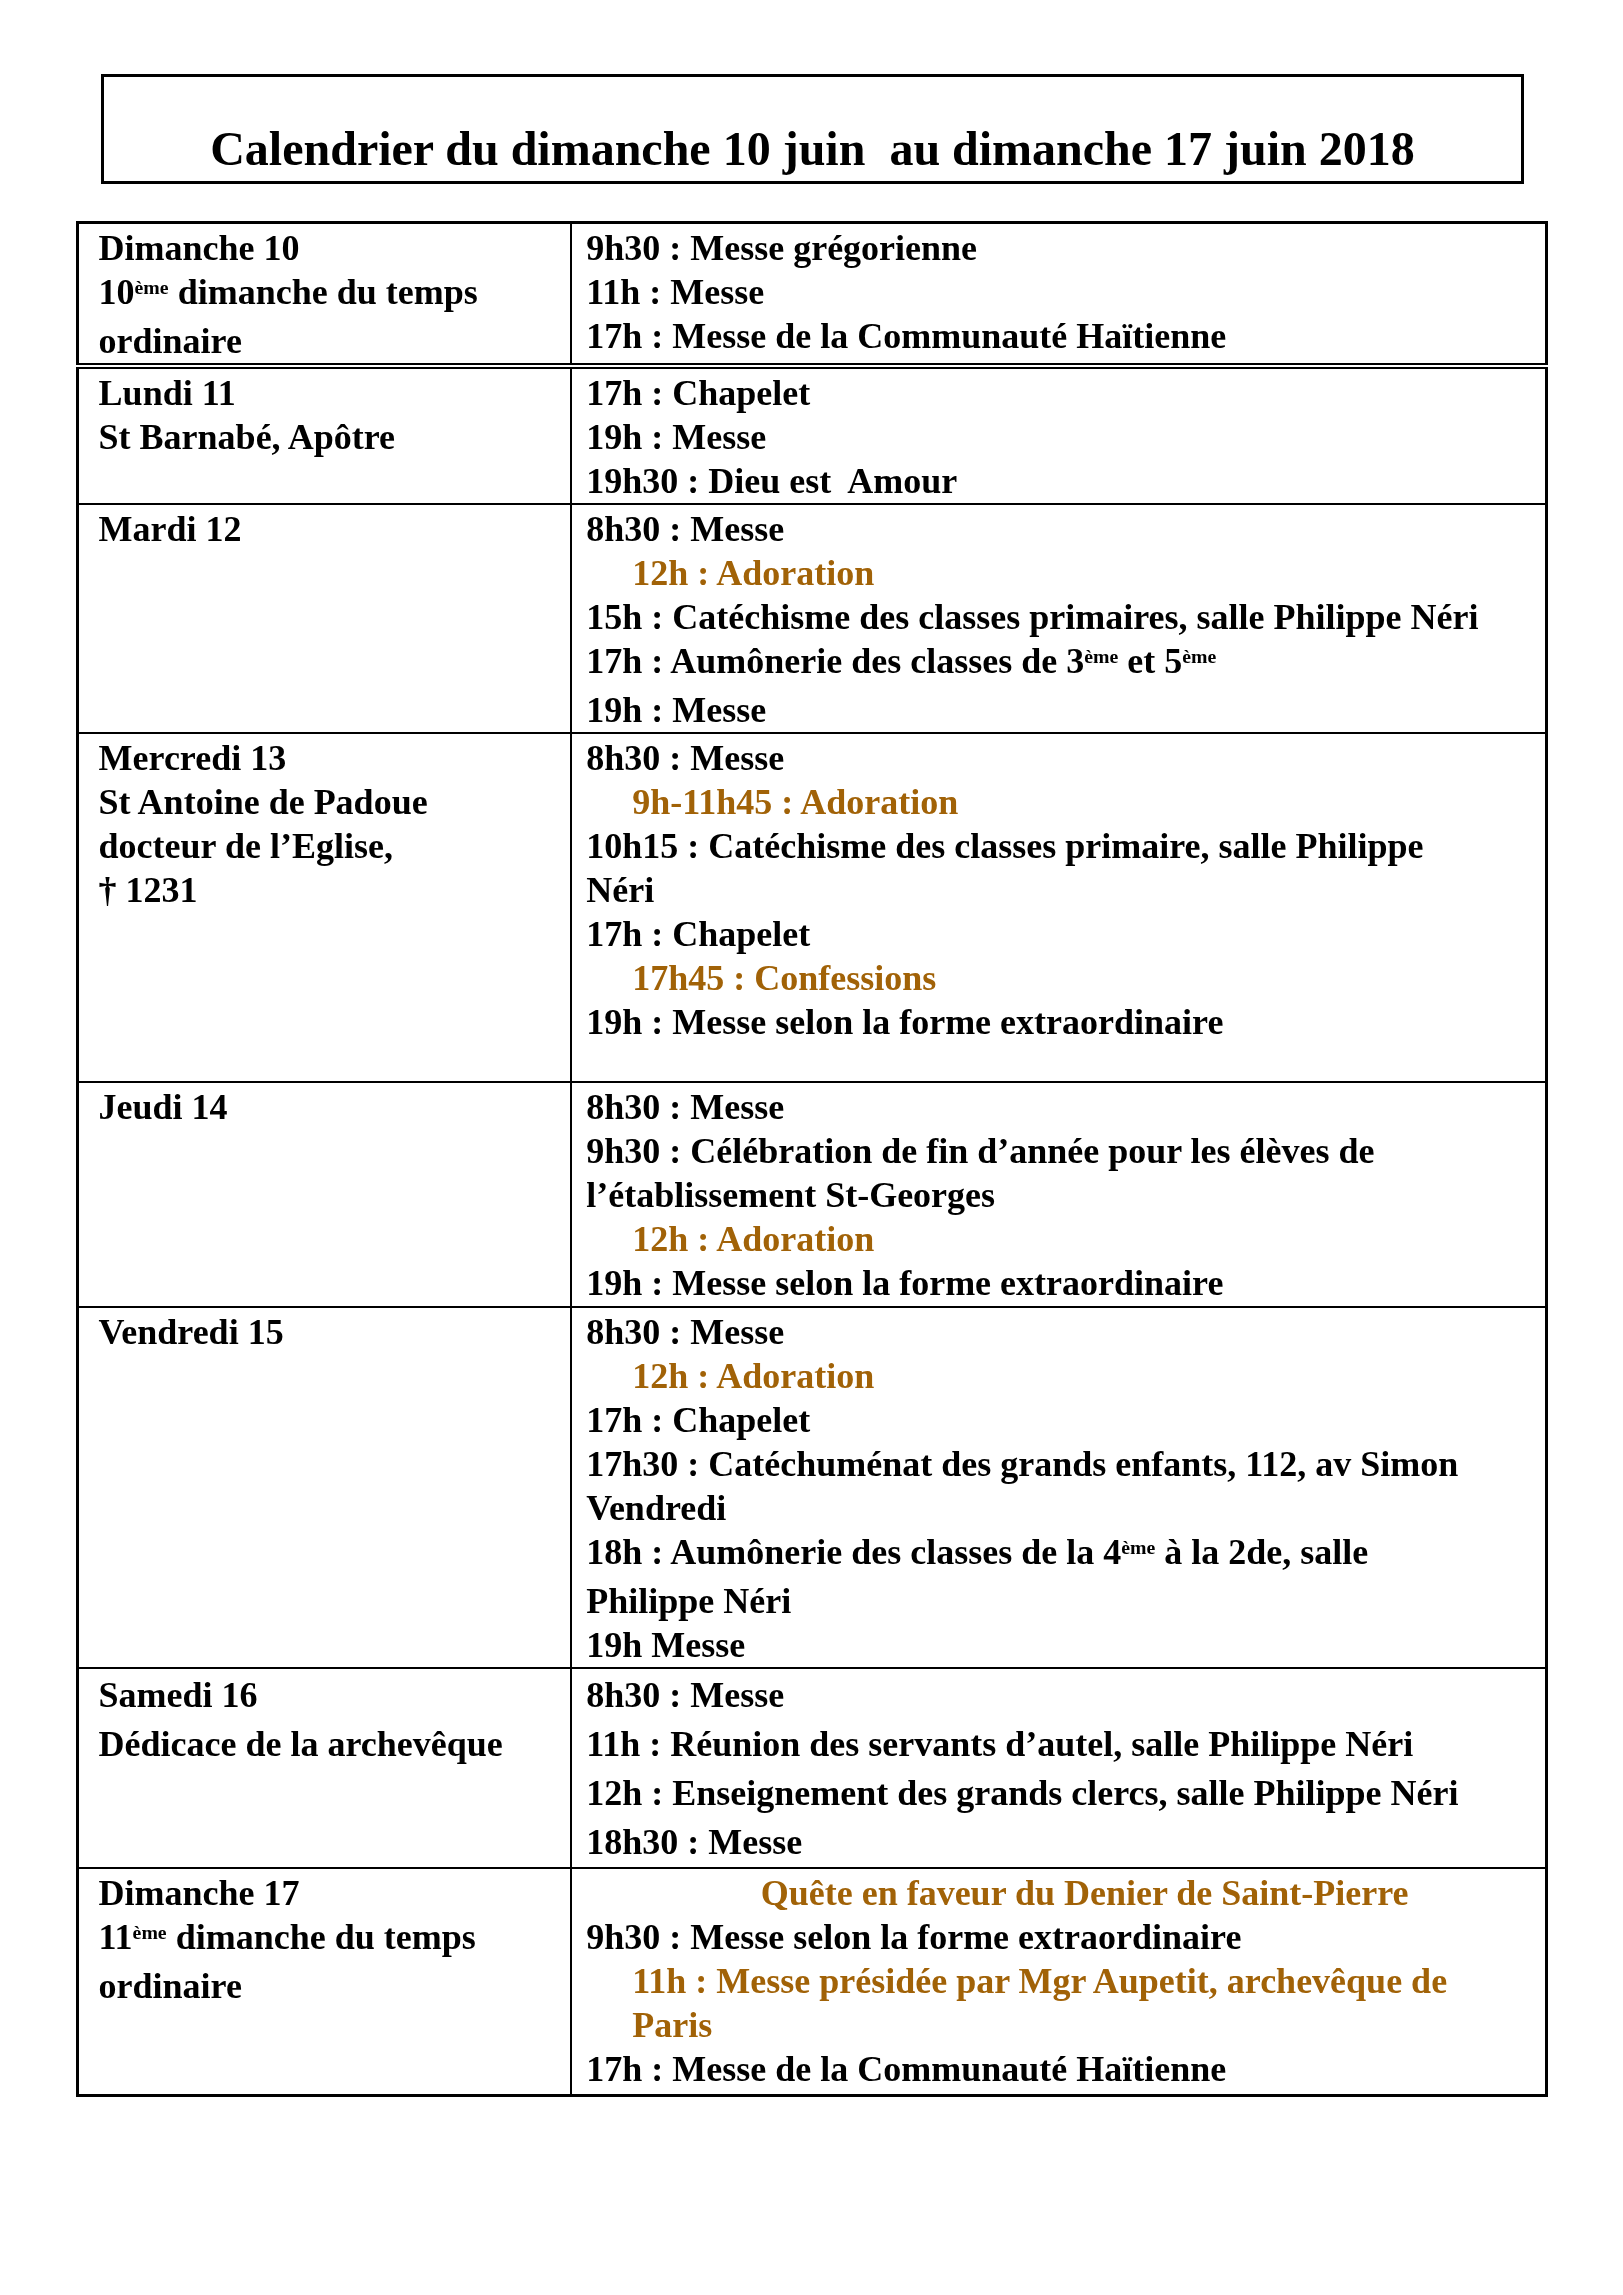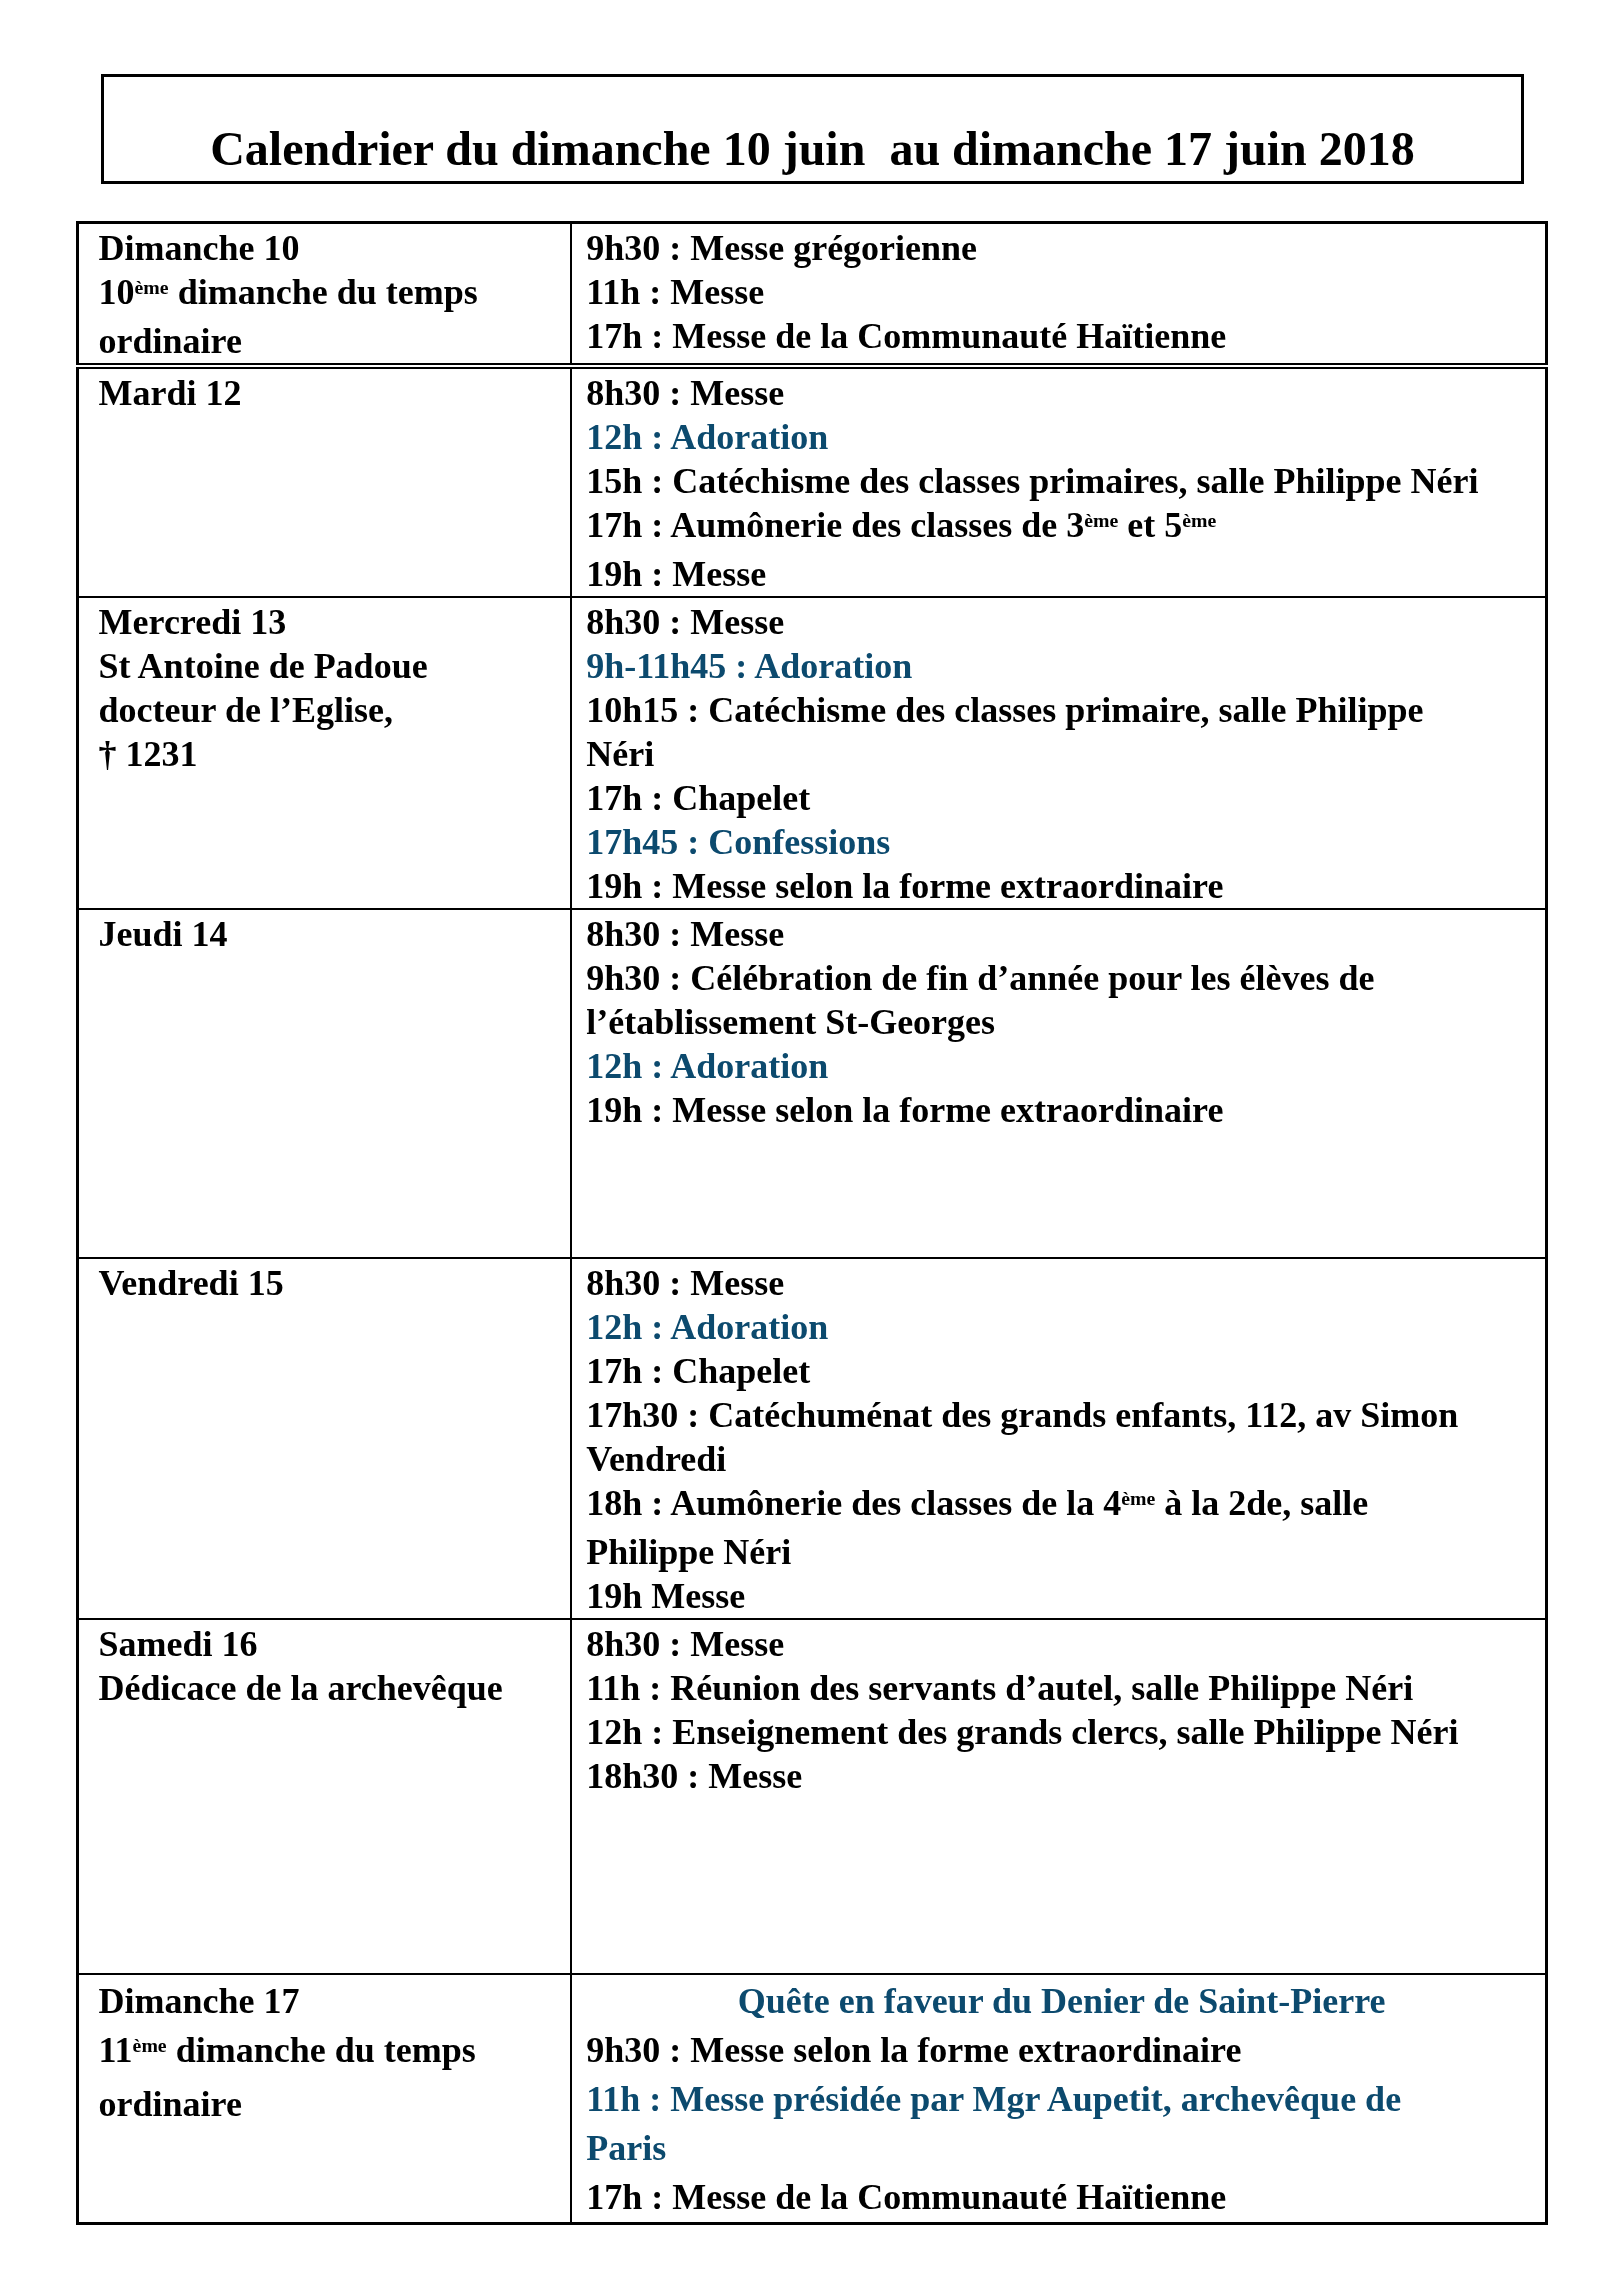--- a/index.html
+++ b/index.html
@@ -58,21 +58,21 @@
   table.calendar tr:nth-child(7) { height: 196px; }
   table.calendar tr:nth-child(8) { height: 227px; }
   table.calendar tr:nth-child(1) td { border-bottom: 6.4px double #000000; }
   .line {
     font-size: 36px;
     line-height: 44px;
     white-space: pre;
   }
   table.calendar tr:nth-child(7) .line { line-height: 49px; }
   .line.center { text-align: center; }
-  .red { color: #0c4a6e; }
+  .red { color: #a16207; margin-left: 46px; }
   .sup {
     font-size: 55%;
     position: relative;
     top: -0.5em;
     margin-top: 8px;
   }
 </style>
 </head>
 <body>
 
@@ -89,20 +89,31 @@
         <tr>
           <td class="day-cell">
             <div class="line"><span>Dimanche 10</span></div>
             <div class="line"><span>10</span><span class="sup">ème</span><span> dimanche du temps</span></div>
             <div class="line"><span>ordinaire</span></div>
           </td>
           <td class="events-cell">
             <div class="line"><span>9h30 : Messe grégorienne</span></div>
             <div class="line"><span>11h : Messe</span></div>
             <div class="line"><span>17h : Messe de la Communauté Haïtienne</span></div>
+          </td>
+        </tr>
+        <tr>
+          <td class="day-cell">
+            <div class="line"><span>Lundi 11</span></div>
+            <div class="line"><span>St Barnabé, Apôtre</span></div>
+          </td>
+          <td class="events-cell">
+            <div class="line"><span>17h : Chapelet</span></div>
+            <div class="line"><span>19h : Messe</span></div>
+            <div class="line"><span>19h30 : Dieu est  Amour</span></div>
           </td>
         </tr>
         <tr>
           <td class="day-cell">
             <div class="line"><span>Mardi 12</span></div>
           </td>
           <td class="events-cell">
             <div class="line"><span>8h30 : Messe</span></div>
             <div class="line"><span class="red">12h : Adoration</span></div>
             <div class="line"><span>15h : Catéchisme des classes primaires, salle Philippe Néri</span></div>

